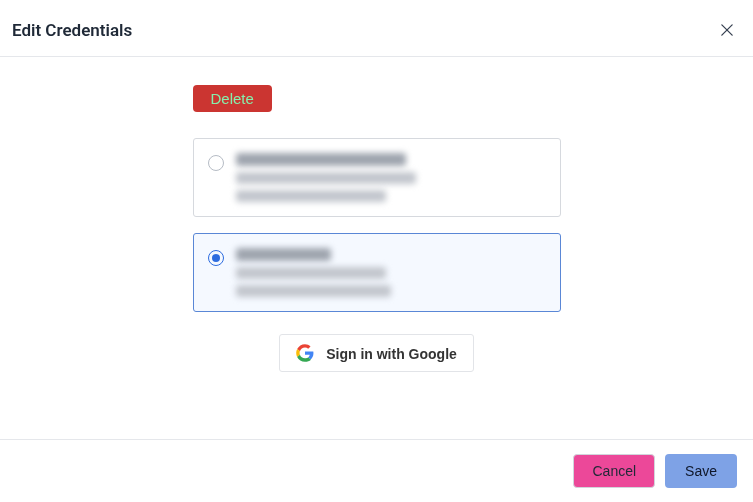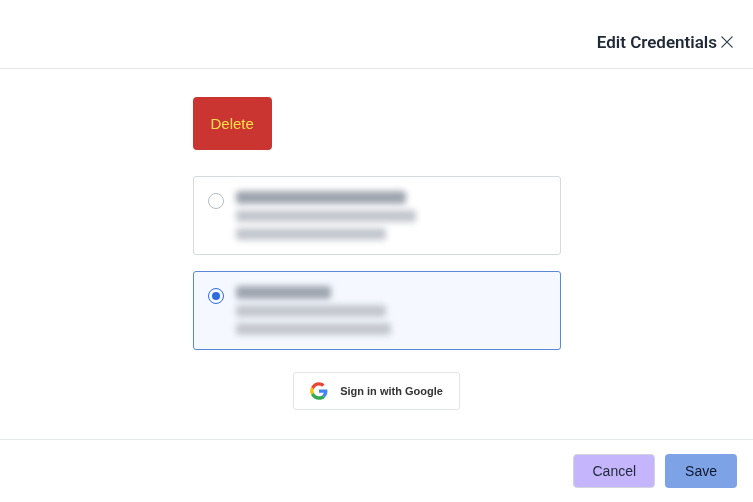--- a/index.html
+++ b/index.html
@@ -5,26 +5,25 @@
     * { box-sizing: border-box; margin: 0; padding: 0; }
     body {
       width: 753px;
       height: 502px;
       background: #fff;
       font-family: -apple-system, BlinkMacSystemFont, "Segoe UI", Roboto, sans-serif;
       position: relative;
       color: #1a1a1a;
     }
     .header {
-      padding: 12px 16px 16px 12px;
+      padding: 20px 16px 16px 12px;
       border-bottom: 1px solid #e5e7eb;
       display: flex;
-      justify-content: flex-end;
+      justify-content: space-between;
       align-items: center;
-      margin-top: 20px;
     }
     .header-title {
       font-size: 17px;
       font-weight: 600;
       color: #1f2937;
     }
     .close-icon {
       cursor: pointer;
       color: #374151;
       font-size: 16px;
@@ -47,25 +46,25 @@
       align-items: center;
       margin-bottom: 26px;
     }
     .panel-title {
       font-size: 19px;
       font-weight: 700;
       color: #1f2937;
     }
     .delete-btn {
       background: #cb3531;
-      color: #fde047;
+      color: #86efac;
       border: none;
       border-radius: 4px;
       padding: 0 18px;
-      height: 53px;
+      height: 27px;
       font-size: 15px;
       cursor: pointer;
     }
     .account-card {
       border: 1px solid #d6d9de;
       border-radius: 3px;
       padding: 14px 14px 14px 14px;
       display: flex;
       gap: 12px;
       align-items: flex-start;
@@ -111,46 +110,46 @@
       filter: blur(3px);
     }
     .line-name  { width: 170px; height: 13px; background:#9ea4ae; }
     .line-email { width: 180px; height: 12px; background:#c2c6cd; }
     .line-date  { width: 150px; height: 12px; background:#c2c6cd; }
     .acc2 .line-name  { width: 95px; }
     .acc2 .line-email { width: 150px; }
     .acc2 .line-date  { width: 155px; }
     .google-btn {
       display: flex;
-      align-items: center;
+      align-items: flex-end;
       gap: 12px;
       padding: 9px 16px;
       border: 1px solid #e2e4e8;
       border-radius: 3px;
       background: #fff;
       cursor: pointer;
       margin: 22px auto 0 auto;
-      font-size: 11px;
+      font-size: 14px;
       font-weight: 600;
       color: #333;
     }
     .google-logo { width:18px; height:18px; }
     .footer {
       position: absolute;
       bottom: 0;
       left: 0;
       right: 0;
       border-top: 1px solid #e5e7eb;
       padding: 14px 16px;
       display: flex;
       justify-content: flex-end;
       gap: 10px;
     }
     .cancel-btn {
-      background: #c4b5fd;
+      background: #ec4899;
       border: 1px solid #d1d5db;
       color: #1f2937;
       border-radius: 4px;
       padding: 8px 18px;
       font-size: 14px;
       cursor: pointer;
     }
     .save-btn {
       background: #7ea2e6;
       color: #0f172a;

